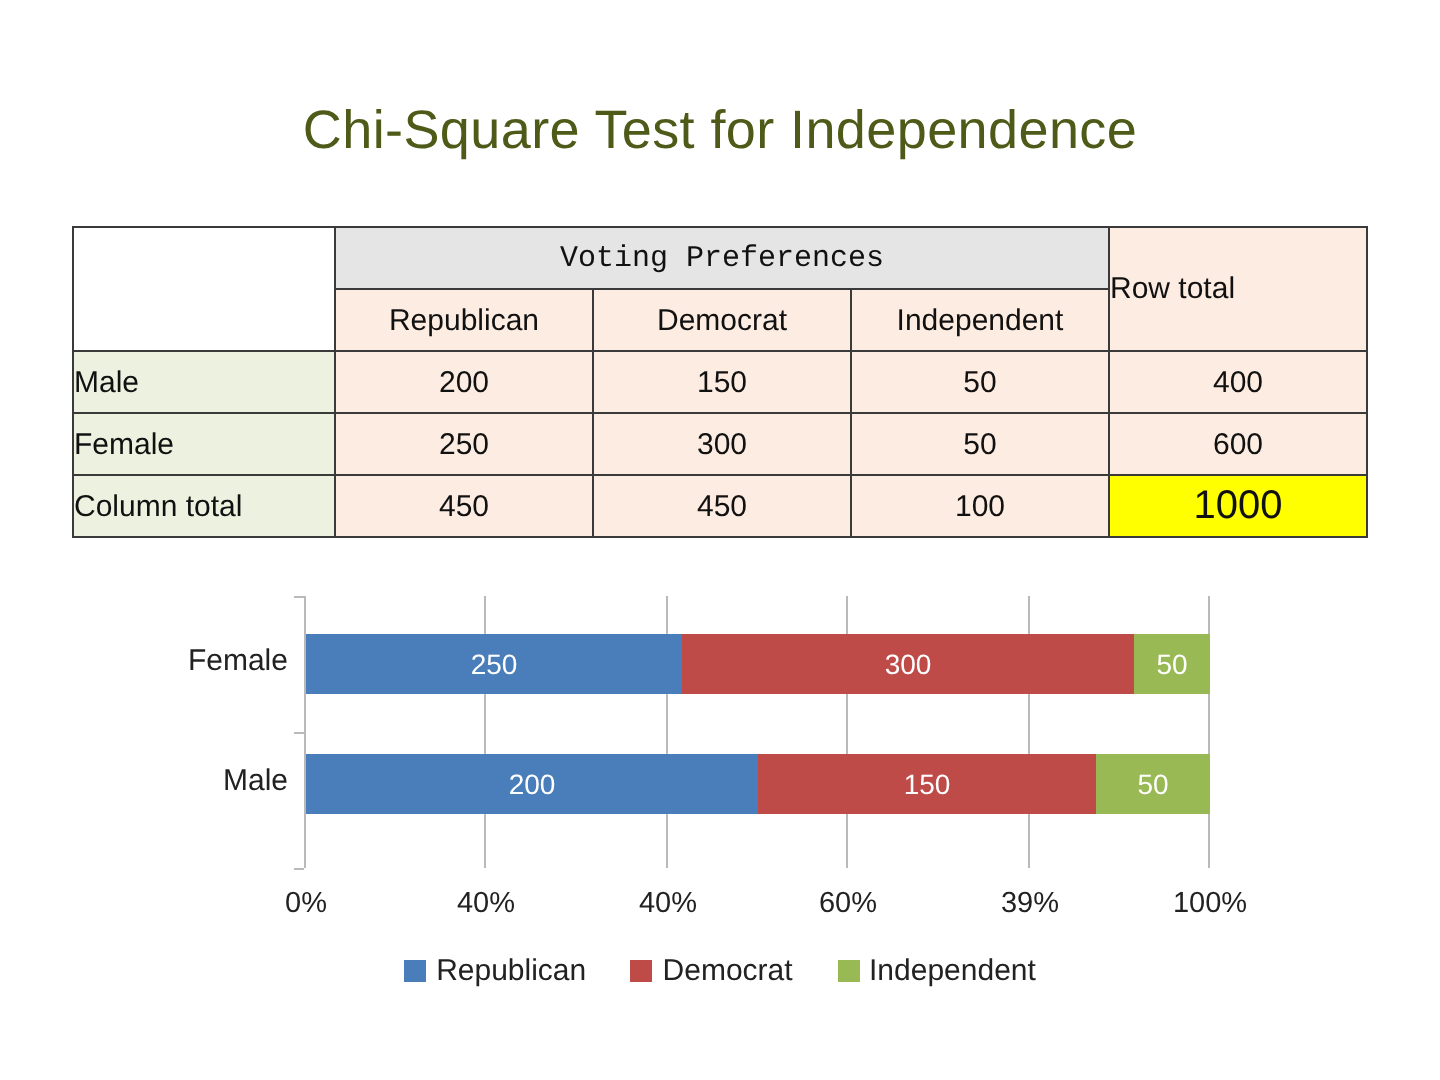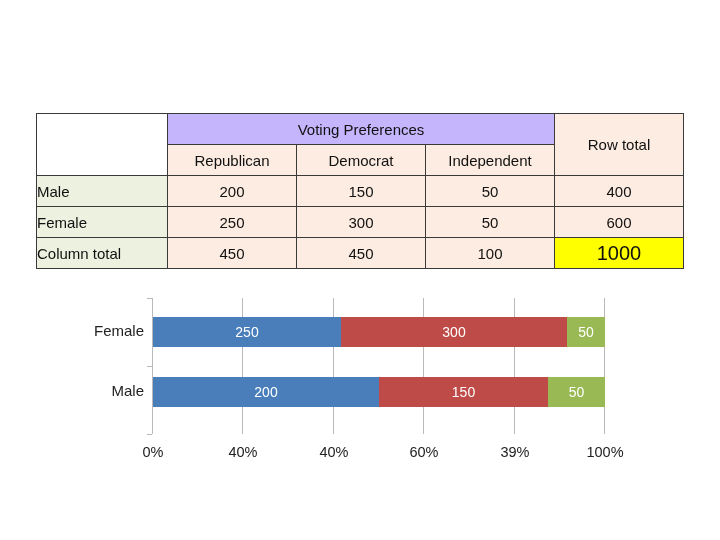--- a/index.html
+++ b/index.html
@@ -46,23 +46,24 @@
   }
   table.cross td, table.cross th {
     border: 1px solid #3a3a3a;
     padding: 0;
     height: 30px;
     font-weight: normal;
     vertical-align: middle;
   }
   .c-corner { background: #ffffff; width: 130px; }
   .c-head-span {
-    background: #c4b5fd;
-    text-align: center;
-    font-size: 15px;
+    background: #e5e5e5;
+    text-align: center;
+    font-size: 15px;
+    font-family: Liberation Mono, monospace;
   }
   .c-subhead {
     background: #fdece1;
     text-align: center;
     font-size: 15px;
   }
   .c-rowlabel {
     background: #edf1e0;
     text-align: left;
     padding-left: 7px;
@@ -78,21 +79,21 @@
     text-align: center;
     font-size: 15px;
   }
   .c-grand {
     background: #ffff00;
     text-align: center;
     font-size: 20px;
   }
   .c-rowtotal-head {
     background: #fdece1;
-    text-align: center;
+    text-align: left;
     font-size: 15px;
   }
 
   
   .chart {
     position: absolute;
     left: 0;
     top: 292px;
     width: 720px;
     height: 230px;
@@ -177,20 +178,21 @@
     height: 11px;
     margin-right: 5px;
     vertical-align: -1px;
   }
 </style>
 </head>
 <body>
 
 <div class="slide">
 
+  <div class="title">Chi-Square Test for Independence</div>
 
   <div class="table-wrap">
     <table class="cross">
       <tbody>
           <tr>
         <td class="c-corner" rowspan="2"></td>
         <td class="c-head-span" colspan="3">Voting Preferences</td>
         <td class="c-rowtotal-head" rowspan="2">Row total</td>
       </tr>
       <tr>
@@ -252,15 +254,26 @@
       </div>
     </div>
 
     <div class="xlabel" style="left:123px; top:152px;">0%</div>
     <div class="xlabel" style="left:213px; top:152px;">40%</div>
     <div class="xlabel" style="left:304px; top:152px;">40%</div>
     <div class="xlabel" style="left:394px; top:152px;">60%</div>
     <div class="xlabel" style="left:485px; top:152px;">39%</div>
     <div class="xlabel" style="left:575px; top:152px;">100%</div>
 
+    <div class="legend">
+      <span class="legend-item">
+        <span class="legend-swatch" style="background:#4a7ebb;"></span><span>Republican</span>
+      </span>
+      <span class="legend-item">
+        <span class="legend-swatch" style="background:#be4b48;"></span><span>Democrat</span>
+      </span>
+      <span class="legend-item">
+        <span class="legend-swatch" style="background:#98b954;"></span><span>Independent</span>
+      </span>
+    </div>
   </div>
 
 </div>
 
 </body></html>

